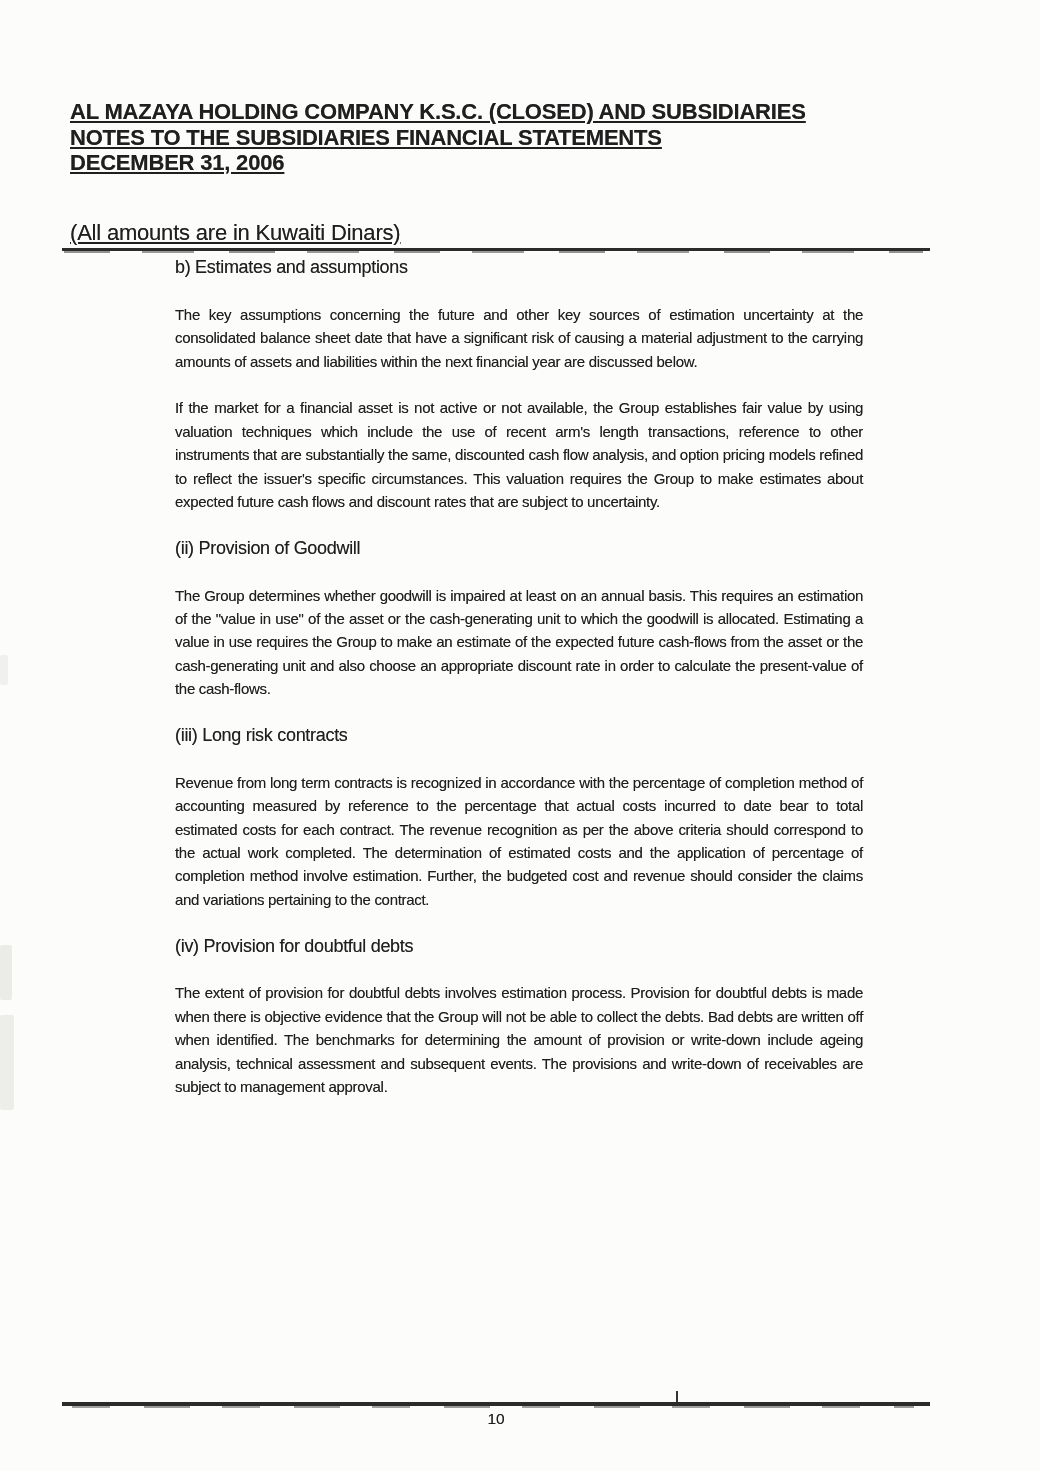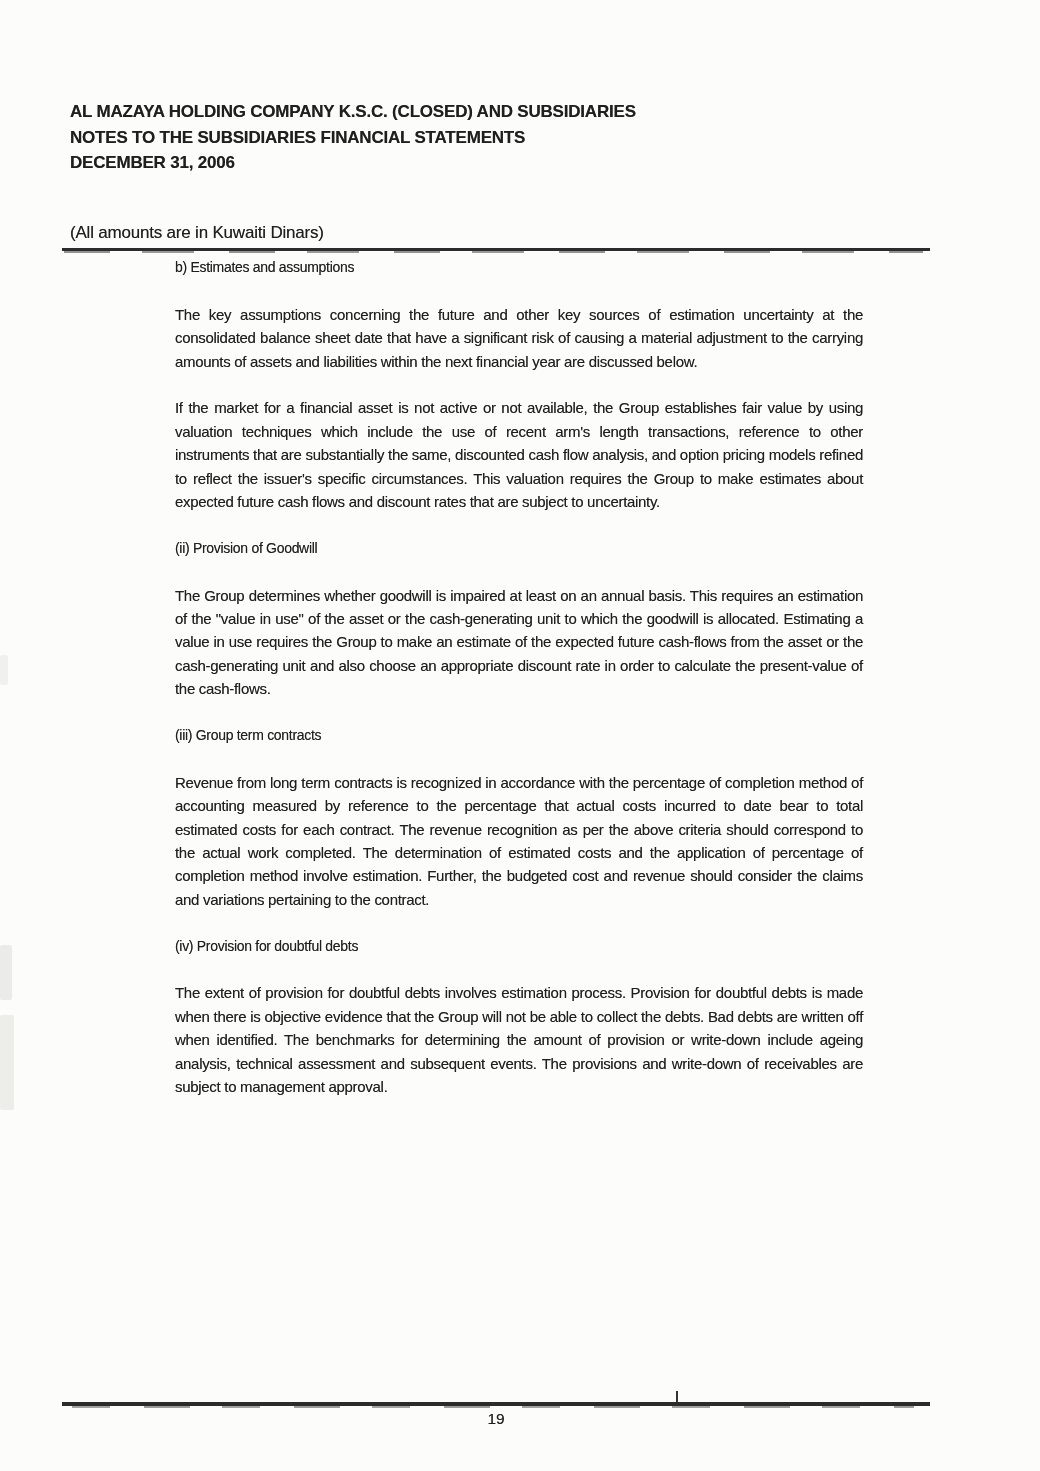--- a/index.html
+++ b/index.html
@@ -20,26 +20,27 @@
     background:var(--paper);
     overflow:hidden;
   }
   
   .doc-header{
     position:absolute;
     left:70px;top:99px;
     width:868px;
   }
   .doc-header .h-line{
-    font-size:17px;
+    font-size:22px;
     font-weight:bold;
     line-height:25.5px;
     letter-spacing:-0.2px;
     text-shadow:0 0 .5px rgba(25,25,25,.6);
     white-space:nowrap;
+    text-decoration:underline;
   }
   .doc-header .h-line.regular{
     font-weight:normal;
     margin-top:44px;
   }
   .header-rule{
     position:relative;
     margin-left:-8px;
     margin-top:3px;
     width:868px;
@@ -61,21 +62,21 @@
   .doc-body{
     position:absolute;
     left:175px;top:256px;
     width:688px;
     font-size:15px;
     line-height:23.4px;
     letter-spacing:-0.3px;
     text-shadow:0 0 .5px rgba(25,25,25,.55);
   }
   .sec-heading{
-    font-size:14px;
+    font-size:18px;
     font-weight:normal;
     margin:0 0 23.4px 0;
   }
   .sec-body{
     text-align:justify;
     margin:0 0 23.4px 0;
   }
   
   .footer-rule{
     position:absolute;
@@ -143,32 +144,32 @@
     <section class="sec">
       <p class="sec-body">If the market for a financial asset is not active or not available, the Group establishes fair value by using valuation techniques which include the use of recent arm's length transactions, reference to other instruments that are substantially the same, discounted cash flow analysis, and option pricing models refined to reflect the issuer's specific circumstances. This valuation requires the Group to make estimates about expected future cash flows and discount rates that are subject to uncertainty.</p>
     </section>
 
     <section class="sec">
       <h2 class="sec-heading">(ii) Provision of Goodwill</h2>
       <p class="sec-body">The Group determines whether goodwill is impaired at least on an annual basis. This requires an estimation of the "value in use" of the asset or the cash-generating unit to which the goodwill is allocated. Estimating a value in use requires the Group to make an estimate of the expected future cash-flows from the asset or the cash-generating unit and also choose an appropriate discount rate in order to calculate the present-value of the cash-flows.</p>
     </section>
 
     <section class="sec">
-      <h2 class="sec-heading">(iii) Group term contracts</h2>
+      <h2 class="sec-heading">(iii) Long risk contracts</h2>
       <p class="sec-body">Revenue from long term contracts is recognized in accordance with the percentage of completion method of accounting measured by reference to the percentage that actual costs incurred to date bear to total estimated costs for each contract. The revenue recognition as per the above criteria should correspond to the actual work completed. The determination of estimated costs and the application of percentage of completion method involve estimation. Further, the budgeted cost and revenue should consider the claims and variations pertaining to the contract.</p>
     </section>
 
     <section class="sec">
       <h2 class="sec-heading">(iv) Provision for doubtful debts</h2>
       <p class="sec-body">The extent of provision for doubtful debts involves estimation process. Provision for doubtful debts is made when there is objective evidence that the Group will not be able to collect the debts. Bad debts are written off when identified. The benchmarks for determining the amount of provision or write-down include ageing analysis, technical assessment and subsequent events. The provisions and write-down of receivables are subject to management approval.</p>
     </section>
 
   </main>
 
   <div class="footer-tick"></div>
   <div class="footer-rule"></div>
-  <div class="page-number">19</div>
+  <div class="page-number">10</div>
 
   <div class="smudge smudge-1"></div>
   <div class="smudge smudge-2"></div>
   <div class="smudge smudge-3"></div>
 
 </div>
 
 </body></html>

